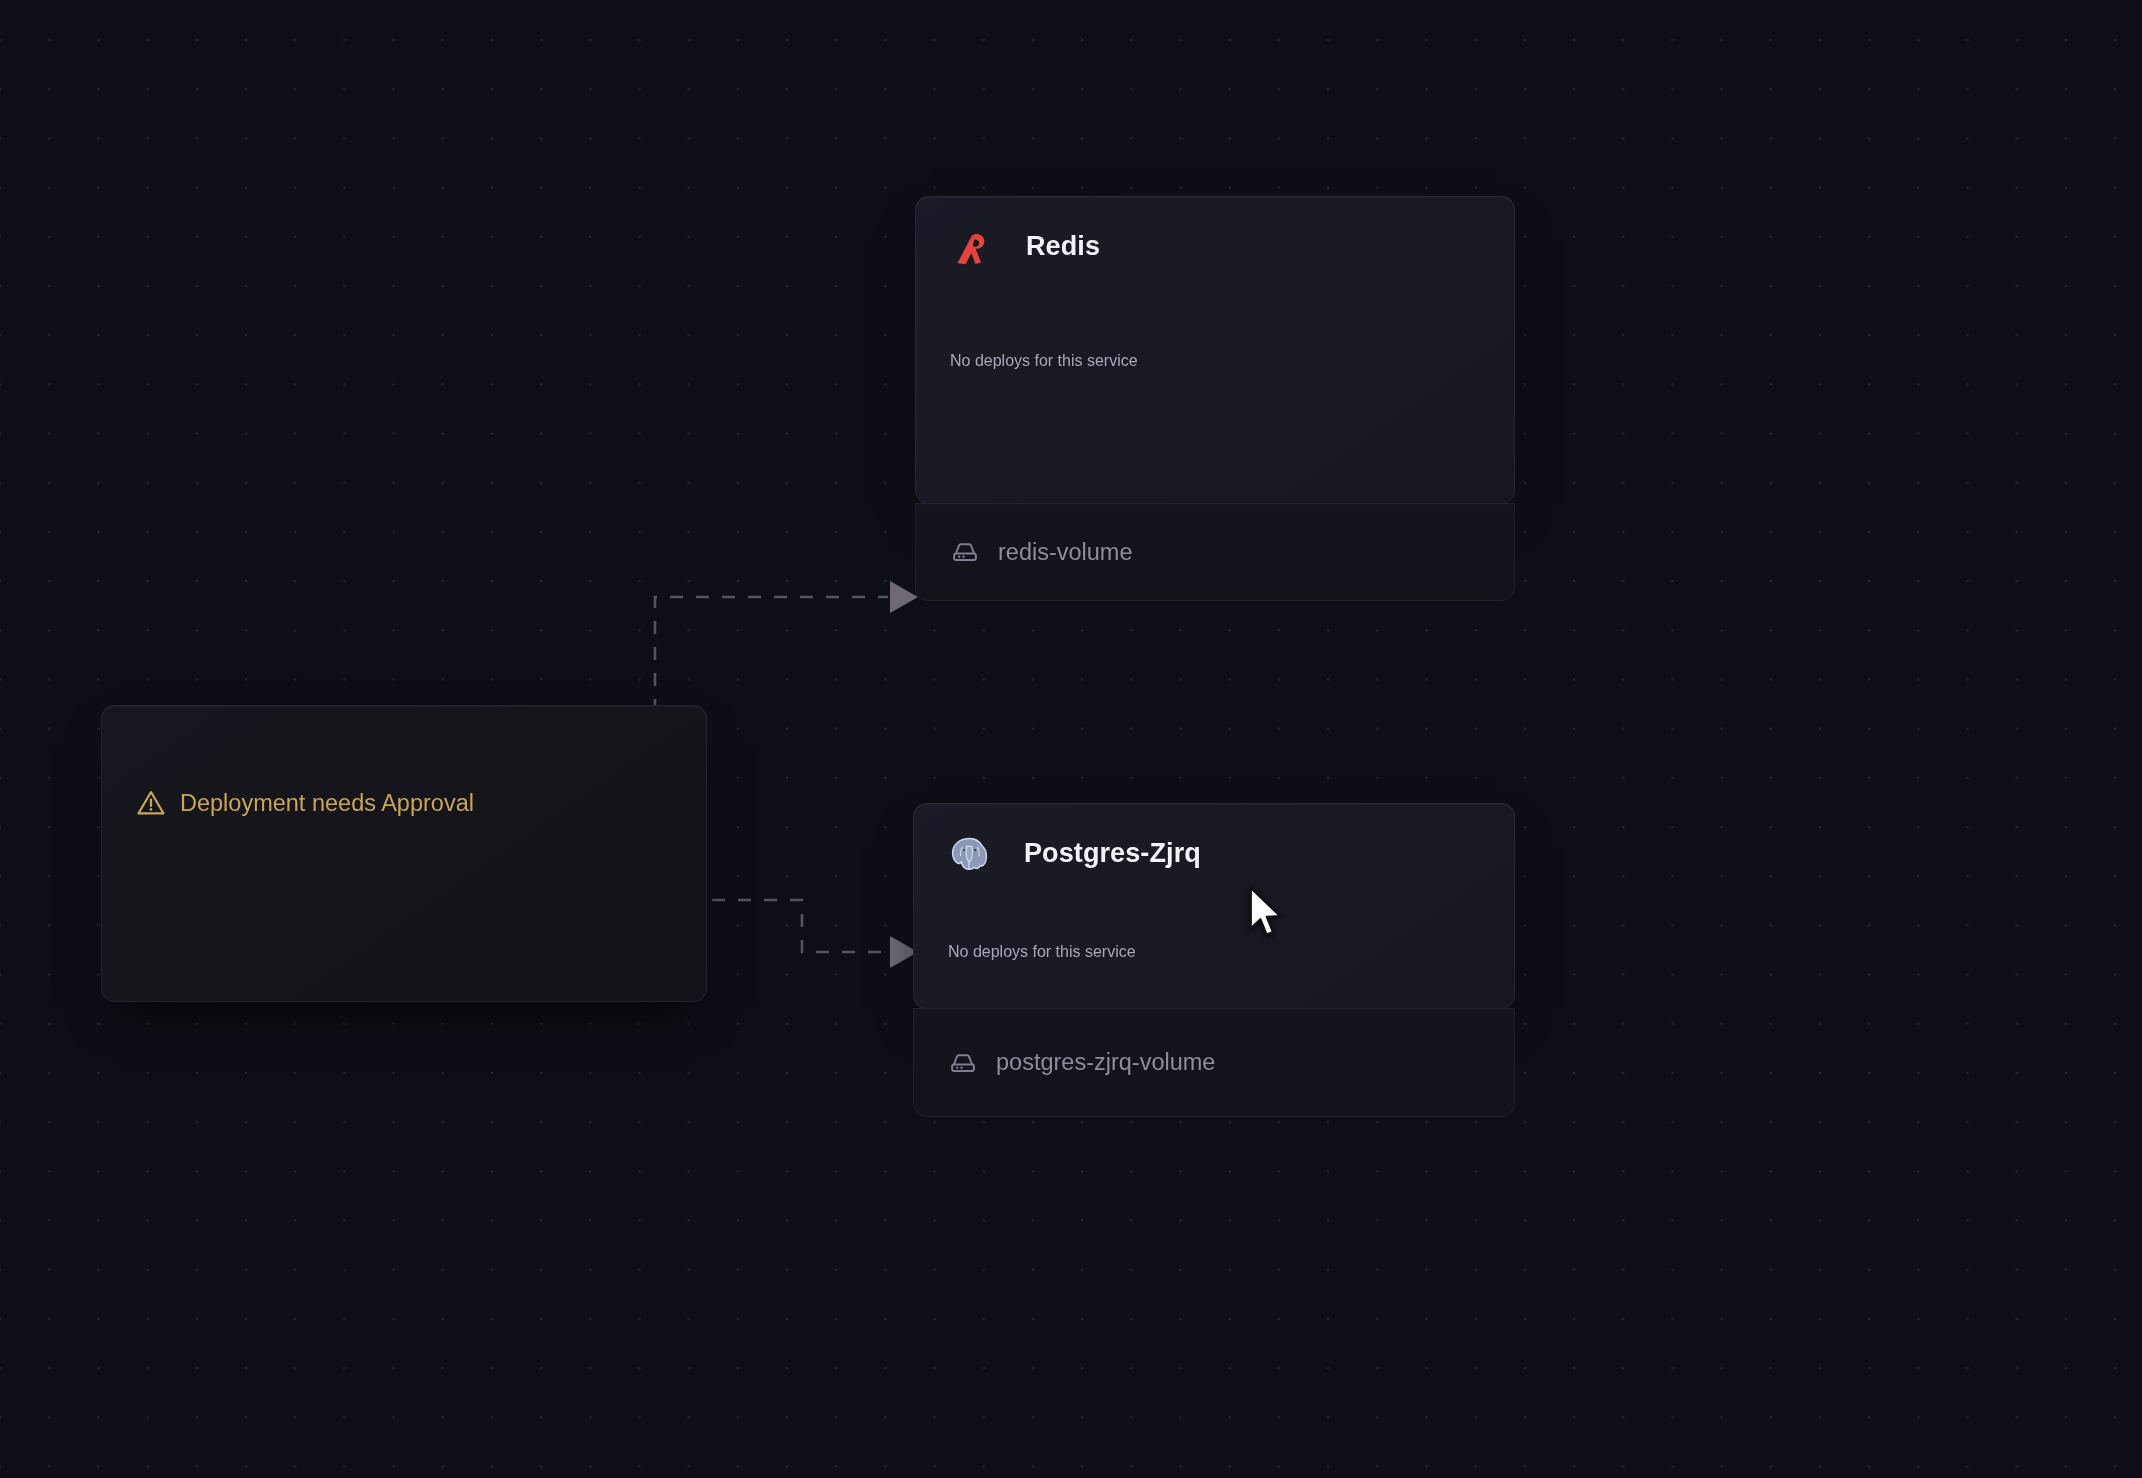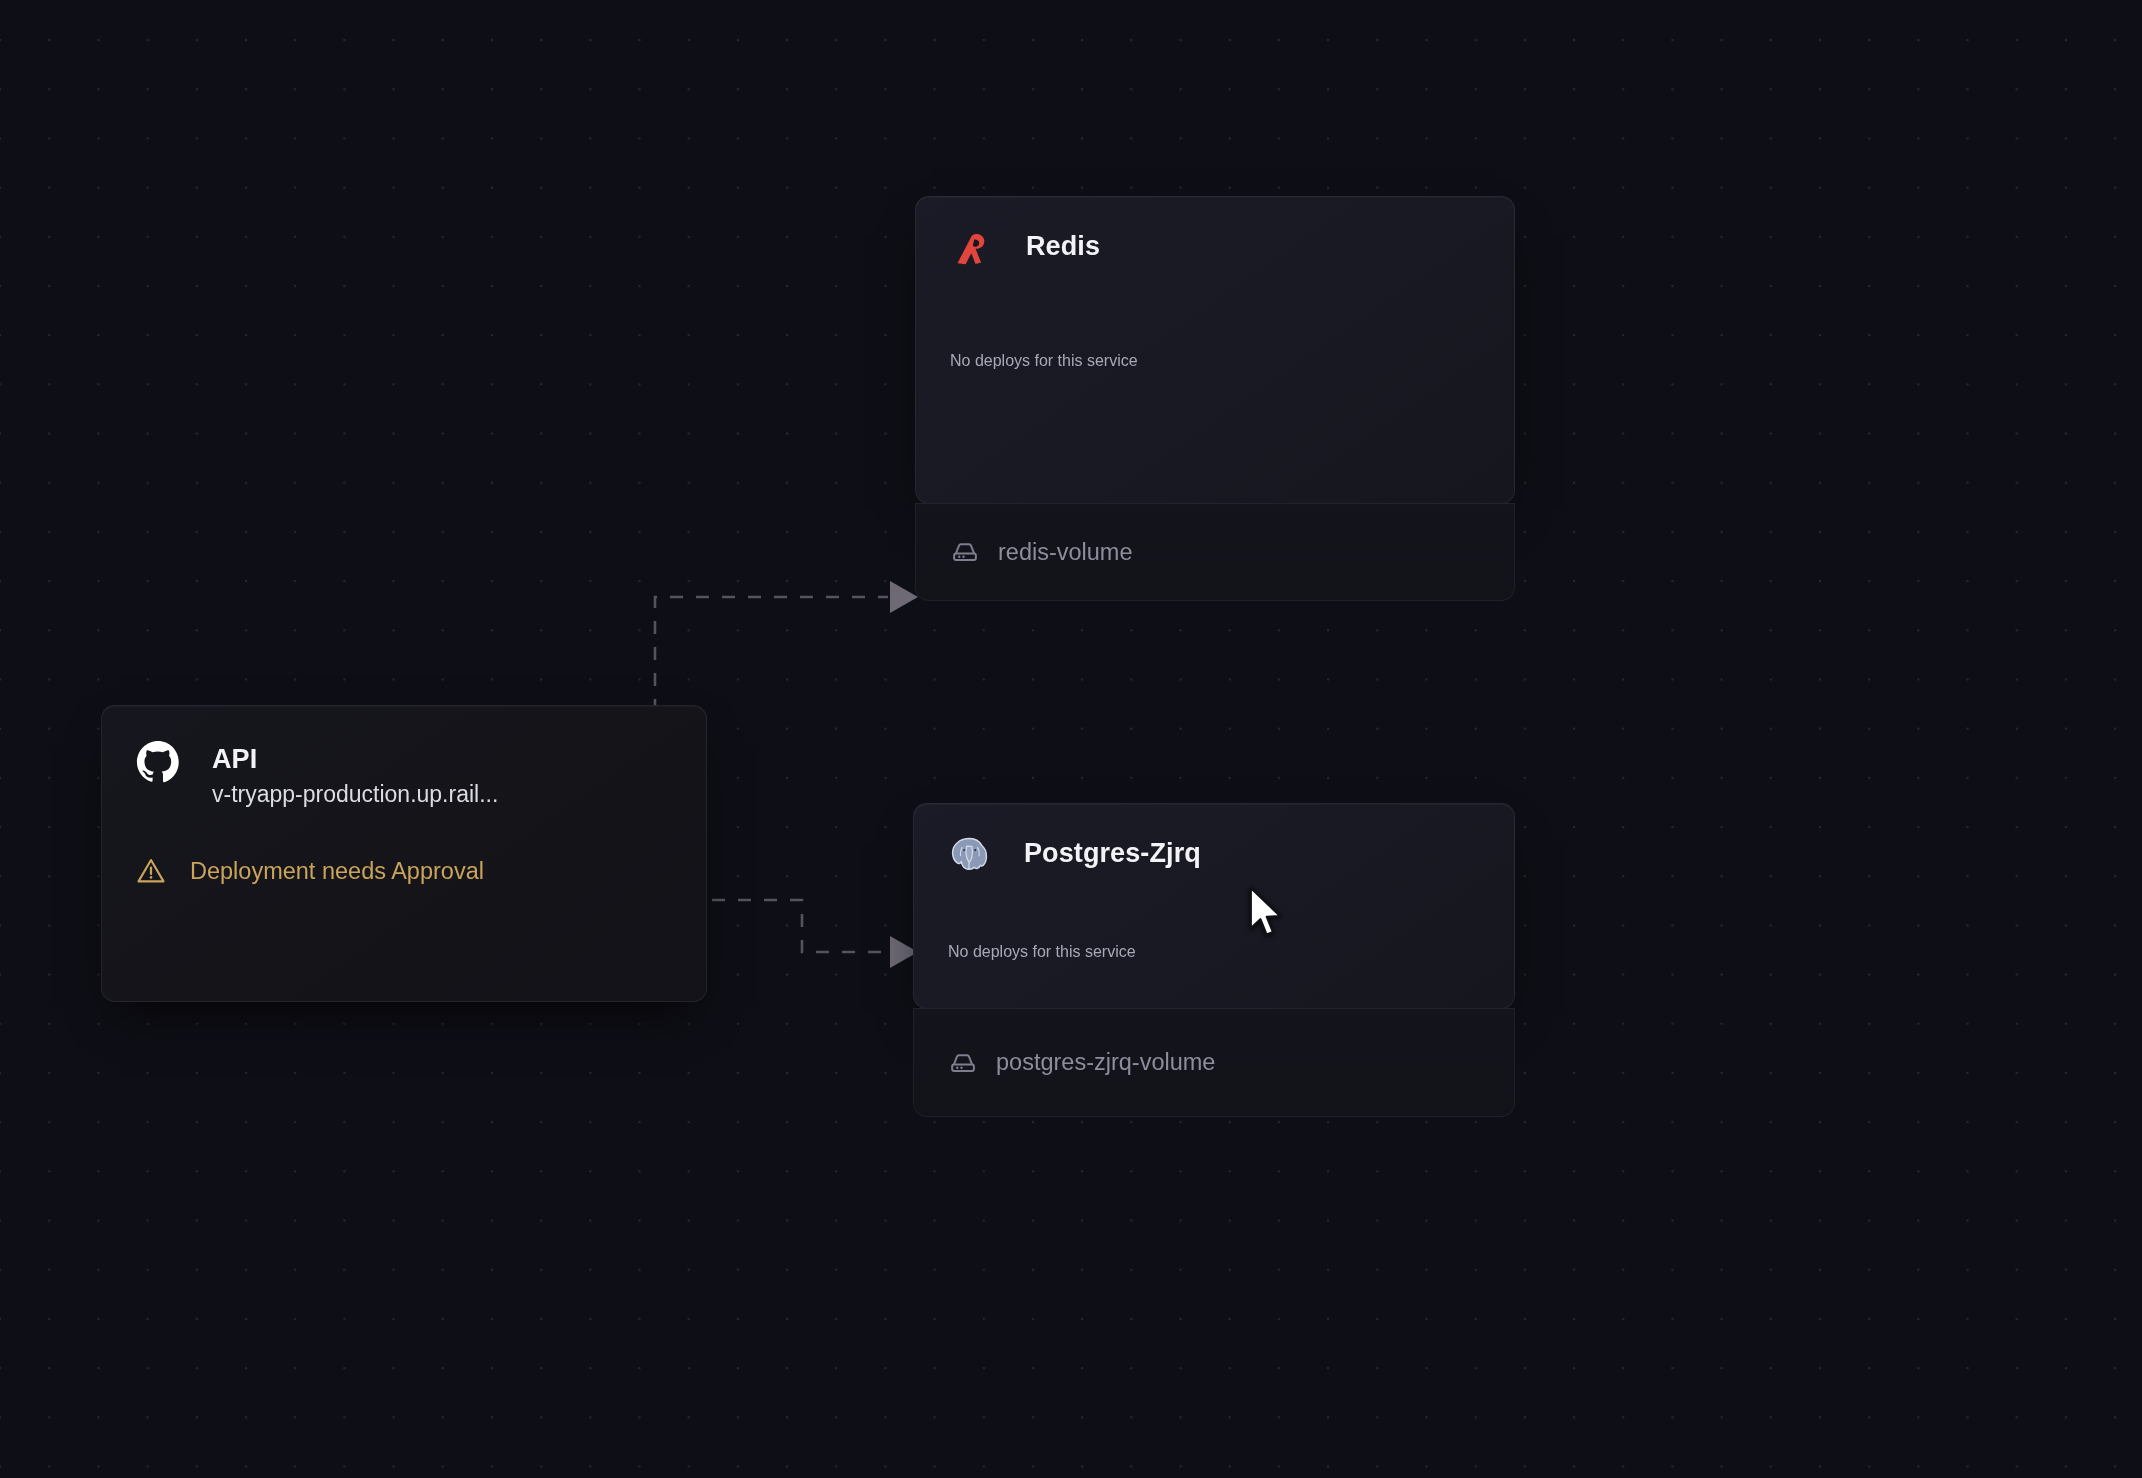--- a/index.html
+++ b/index.html
@@ -94,21 +94,21 @@
   }
 
   .node-status {
     font-size: 16px;
     color: #a8a8b8;
     line-height: 1.2;
   }
   .node-status.warn {
     display: flex;
     align-items: center;
-    gap: 24px;
+    gap: 14px;
     color: #c9a45a;
     font-size: 23.5px;
   }
   .warn-ico { flex: 0 0 auto; display:block; }
 
   
   .volume-row {
     position: relative;
     box-sizing: border-box;
     display: flex;
@@ -147,37 +147,20 @@
     </g>
 
     <g>
       <path d="M 712 900 L 802 900 L 802 952 L 888 952" fill="none" stroke="#56535f" stroke-width="2.6" stroke-dasharray="13 13" stroke-linecap="butt"></path>
       <polygon points="890,936 918,952 890,968" fill="#6d6a76"></polygon>
     </g>
   </svg>
 
   <div class="node" style="left:101px; top:705px; width:606px; height:297px;">
     <div class="card-body plain" style="height:297px; padding-top:34px;">
-      <div class="node-head">
-        <span class="node-logo">
-          <svg width="44" height="44" viewBox="0 0 24 24" aria-hidden="true">
-            <path fill="#ffffff" d="M12 .5C5.73.5.5 5.73.5 12.01c0 5.02 3.26 9.28 7.78 10.78.57.1.78-.25.78-.5
-              0-.24-.01-1.05-.01-1.9-3.17.69-3.84-1.34-3.84-1.34-.52-1.33-1.27-1.68-1.27-1.68-1.04-.71.08-.7.08-.7
-              1.15.08 1.75 1.18 1.75 1.18 1.02 1.75 2.68 1.25 3.33.95.1-.74.4-1.25.72-1.54-2.53-.29-5.2-1.27-5.2-5.63
-              0-1.24.44-2.26 1.17-3.06-.12-.29-.51-1.45.11-3.02 0 0 .96-.31 3.14 1.17a10.9 10.9 0 0 1 2.86-.39c.97 0
-              1.95.13 2.86.39 2.18-1.48 3.14-1.17 3.14-1.17.62 1.57.23 2.73.11 3.02.73.8 1.17 1.82 1.17 3.06 0
-              4.37-2.68 5.33-5.22 5.61.42.36.78 1.06.78 2.14 0 1.55-.01 2.8-.01 3.18 0 .25.2.61.79.5 4.51-1.5
-              7.77-5.76 7.77-10.78C23.5 5.73 18.27.5 12 .5z"></path>
-          </svg>
-        </span>
-        <div class="node-titles">
-          <div class="node-title">API</div>
-          <div class="node-sub">v-tryapp-production.up.rail...</div>
-        </div>
-      </div>
       <div class="node-status warn" style="margin-top:48px;">
         <svg class="warn-ico" width="30" height="30" viewBox="0 0 24 24">
           <path d="M12 3.2 L22 20.3 H2 Z" fill="none" stroke="#c9a45a" stroke-width="1.7" stroke-linejoin="round"></path>
           <path d="M12 9.2 v5.1" stroke="#c9a45a" stroke-width="1.8" stroke-linecap="round"></path>
           <circle cx="12" cy="17.1" r="1.05" fill="#c9a45a"></circle>
         </svg>
         <span>Deployment needs Approval</span>
       </div>
     </div>
   </div>

